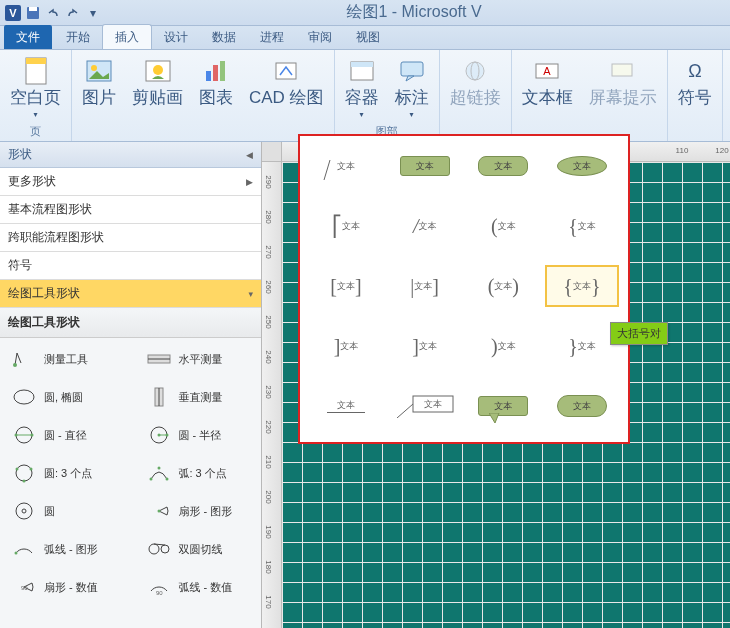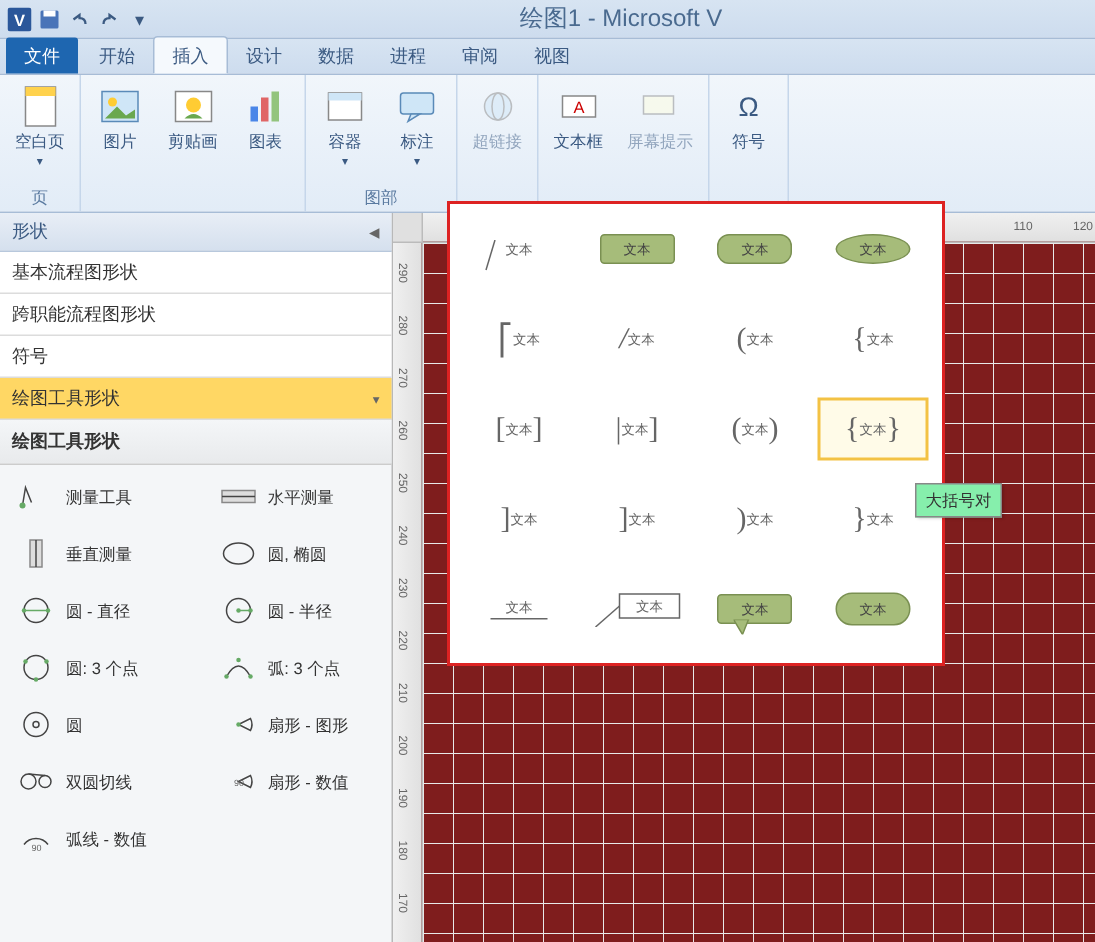--- a/index.html
+++ b/index.html
@@ -18,35 +18,35 @@
 .tab.active { background: #f5f9fd; border: 1px solid #a7bcd6; border-bottom: none; border-radius: 3px 3px 0 0; color: #3b5a82; }
 
 
 .ribbon { height: 92px; background: linear-gradient(#f1f6fb,#e2ecf7); border-bottom: 1px solid #a7bcd6; display: flex; }
 .group { border-right: 1px solid #c5d6ea; padding: 3px 6px 1px; display: flex; flex-direction: column; }
 .group .items { display: flex; gap: 8px; flex: 1; align-items: flex-start; }
 .group .label { text-align: center; color: #5a7aa0; font-size: 11px; padding: 1px 0; }
 .rbtn { display: flex; flex-direction: column; align-items: center; gap: 2px; padding: 2px 4px; cursor: pointer; min-width: 40px; }
 .rbtn.disabled { opacity: .5; cursor: default; }
 .rbtn .ic { width: 32px; height: 32px; display: flex; align-items: center; justify-content: center; }
-.rbtn .lb { font-size: 11px; color: #3b5a82; text-align: center; line-height: 1.1; }
+.rbtn .lb { font-size: 17px; color: #3b5a82; text-align: center; line-height: 1.1; }
 .rbtn .dd { font-size: 8px; color: #3b5a82; }
 
 
 .left { position: absolute; left: 0; top: 142px; width: 262px; bottom: 0; background: #f4f6f8; border-right: 1px solid #b8b8b8; }
 .left .hdr { background: linear-gradient(#e8eef6,#d5e0ee); border-bottom: 1px solid #b8c8dc; padding: 4px 8px; font-size: 12px; color: #3b5a82; display: flex; justify-content: space-between; align-items: center; }
 .left .row { padding: 5px 8px; border-bottom: 1px solid #dcdcdc; background: #fff; cursor: pointer; display: flex; justify-content: space-between; align-items: center; font-size: 12px; }
 .left .row.sel { background: #ffd764; }
 .left .sub { padding: 6px 8px; background: linear-gradient(#f4f6f8,#e8eaec); border-bottom: 1px solid #ccc; font-size: 12px; font-weight: bold; }
 .sgrid { display: grid; grid-template-columns: 1fr 1fr; padding: 6px; gap: 8px 20px; }
 .sitem { display: flex; align-items: center; gap: 6px; padding: 4px; cursor: pointer; font-size: 11px; }
 .sicon { width: 28px; height: 22px; display: flex; align-items: center; justify-content: center; flex-shrink: 0; }
 
 
-.canvas { position: absolute; left: 262px; top: 142px; right: 0; bottom: 0; background: #7f1d1d; }
+.canvas { position: absolute; left: 262px; top: 142px; right: 0; bottom: 0; background: #0f766e; }
 .ruler-h { position: absolute; left: 20px; right: 0; top: 0; height: 20px; background: linear-gradient(#f0f0f0,#e0e0e0); border-bottom: 1px solid #bbb; font-size: 8px; color: #666; }
 .ruler-v { position: absolute; left: 0; top: 20px; bottom: 0; width: 20px; background: linear-gradient(90deg,#f0f0f0,#e0e0e0); border-right: 1px solid #bbb; }
 .ruler-c { position: absolute; left: 0; top: 0; width: 20px; height: 20px; background: #e0e0e0; border-right: 1px solid #bbb; border-bottom: 1px solid #bbb; }
 .grid { position: absolute; left: 20px; top: 20px; right: 0; bottom: 0; background-image: linear-gradient(#e8e8e8 1px,transparent 1px),linear-gradient(90deg,#e8e8e8 1px,transparent 1px); background-size: 20px 20px; }
 
 
 .ruler-h .tick { position: absolute; top: 4px; font-size: 8px; color: #666; transform: translateX(-50%); }
 .ruler-v .tick { position: absolute; left: 2px; font-size: 8px; color: #666; transform: translateY(-50%); writing-mode: vertical-rl; }
 
 
@@ -54,21 +54,21 @@
 .gallery .grow { display: flex; justify-content: space-between; margin-bottom: 20px; }
 .gcell { width: 72px; height: 40px; display: flex; align-items: center; justify-content: center; position: relative; cursor: pointer; }
 .gcell.sel { outline: 2px solid #f3c244; outline-offset: -1px; background: #fffbe8; }
 .gtxt { font-size: 9px; color: #666; }
 .callout-box { width: 50px; height: 20px; background: #a6bc7a; border: 1px solid #7a9052; border-radius: 3px; display: flex; align-items: center; justify-content: center; font-size: 9px; color: #444; }
 .callout-ell { width: 50px; height: 20px; background: #a6bc7a; border: 1px solid #7a9052; border-radius: 50%; display: flex; align-items: center; justify-content: center; font-size: 9px; color: #444; }
 .callout-cloud { width: 50px; height: 22px; background: #a6bc7a; border: 1px solid #7a9052; border-radius: 12px; display: flex; align-items: center; justify-content: center; font-size: 9px; color: #444; position: relative; }
 .bracket { font-size: 20px; color: #666; font-family: serif; }
 
 
-.tooltip { position: absolute; left: 610px; top: 322px; background: #86efac; border: 1px solid #888; padding: 3px 6px; font-size: 11px; z-index: 20; box-shadow: 1px 1px 2px rgba(0,0,0,.2); }
+.tooltip { position: absolute; left: 610px; top: 322px; background: #84cc16; border: 1px solid #888; padding: 3px 6px; font-size: 11px; z-index: 20; box-shadow: 1px 1px 2px rgba(0,0,0,.2); }
 
 
 .arrow { position: absolute; left: 70px; top: 150px; width: 280px; height: 2px; z-index: 5; pointer-events: none; }
 
 svg { display: block; }
 .chev { font-size: 9px; color: #666; }
 </style>
 </head>
 <body>
 
@@ -154,20 +154,29 @@
       <div class="rbtn">
           <div class="ic">
             <svg width="28" height="24">
               <rect x="4" y="12" width="5" height="10" fill="#4a86e8"></rect>
               <rect x="11" y="6" width="5" height="16" fill="#e06666"></rect>
               <rect x="18" y="2" width="5" height="20" fill="#93c47d"></rect>
             </svg>
           </div>
           <div class="lb">图表</div>
         </div>
+      <div class="rbtn">
+          <div class="ic">
+            <svg width="28" height="24">
+              <rect x="4" y="4" width="20" height="16" fill="#fff" stroke="#888"></rect>
+              <path d="M8 16 L14 8 L20 16" fill="none" stroke="#4a86e8" stroke-width="1.5"></path>
+            </svg>
+          </div>
+          <div class="lb">CAD 绘图</div>
+        </div>
     </div>
   </div>
 
   <div class="group">
     <div class="items">
       <div class="rbtn">
           <div class="ic">
             <svg width="28" height="24">
               <rect x="3" y="3" width="22" height="18" fill="#fff" stroke="#888"></rect>
               <rect x="3" y="3" width="22" height="5" fill="#cfe6f7"></rect>
@@ -242,20 +251,24 @@
     <div class="label"></div>
   </div>
 </div>
 
 <div class="left">
   <div class="hdr">
     <span>形状</span>
     <span class="chev">◀</span>
   </div>
   <div class="row">
+      <span>更多形状</span>
+      <span class="chev">▶</span>
+    </div>
+  <div class="row">
       <span>基本流程图形状</span>
     </div>
   <div class="row">
       <span>跨职能流程图形状</span>
     </div>
   <div class="row">
       <span>符号</span>
     </div>
   <div class="row sel">
       <span>绘图工具形状</span>
@@ -277,33 +290,33 @@
           <svg width="26" height="20">
             <rect x="2" y="6" width="22" height="8" fill="#ddd" stroke="#888"></rect>
             <line x1="2" y1="10" x2="24" y2="10" stroke="#444"></line>
           </svg>
         </div>
         <span>水平测量</span>
       </div>
     <div class="sitem">
         <div class="sicon">
           <svg width="26" height="20">
+            <ellipse cx="13" cy="10" rx="10" ry="7" fill="none" stroke="#444"></ellipse>
+          </svg>
+        </div>
+        <span>圆, 椭圆</span>
+      </div>
+    <div class="sitem">
+        <div class="sicon">
+          <svg width="26" height="20">
             <rect x="9" y="1" width="8" height="18" fill="#ddd" stroke="#888"></rect>
             <line x1="13" y1="1" x2="13" y2="19" stroke="#444"></line>
           </svg>
         </div>
         <span>垂直测量</span>
-      </div>
-    <div class="sitem">
-        <div class="sicon">
-          <svg width="26" height="20">
-            <ellipse cx="13" cy="10" rx="10" ry="7" fill="none" stroke="#444"></ellipse>
-          </svg>
-        </div>
-        <span>圆, 椭圆</span>
       </div>
     <div class="sitem">
         <div class="sicon">
           <svg width="26" height="20">
             <circle cx="13" cy="10" r="8" fill="none" stroke="#444"></circle>
             <line x1="5" y1="10" x2="21" y2="10" stroke="#6a6"></line>
             <circle cx="5" cy="10" r="1.5" fill="#6a6"></circle>
             <circle cx="21" cy="10" r="1.5" fill="#6a6"></circle>
           </svg>
         </div>
@@ -352,20 +365,29 @@
         <span>圆</span>
       </div>
     <div class="sitem">
         <div class="sicon">
           <svg width="26" height="20">
             <path d="M13 10 L21 6 A9 9 0 0 1 21 14 Z" fill="none" stroke="#444"></path>
             <circle cx="13" cy="10" r="1.5" fill="#6a6"></circle>
           </svg>
         </div>
         <span>扇形 - 图形</span>
+      </div>
+    <div class="sitem">
+        <div class="sicon">
+          <svg width="26" height="20">
+            <path d="M5 14 A10 10 0 0 1 21 14" fill="none" stroke="#444"></path>
+            <circle cx="5" cy="14" r="1.5" fill="#6a6"></circle>
+          </svg>
+        </div>
+        <span>弧线 - 图形</span>
       </div>
     <div class="sitem">
         <div class="sicon">
           <svg width="26" height="20">
             <circle cx="8" cy="10" r="5" fill="none" stroke="#444"></circle>
             <circle cx="19" cy="10" r="4" fill="none" stroke="#444"></circle>
             <line x1="8" y1="5" x2="19" y2="6" stroke="#444"></line>
           </svg>
         </div>
         <span>双圆切线</span>

